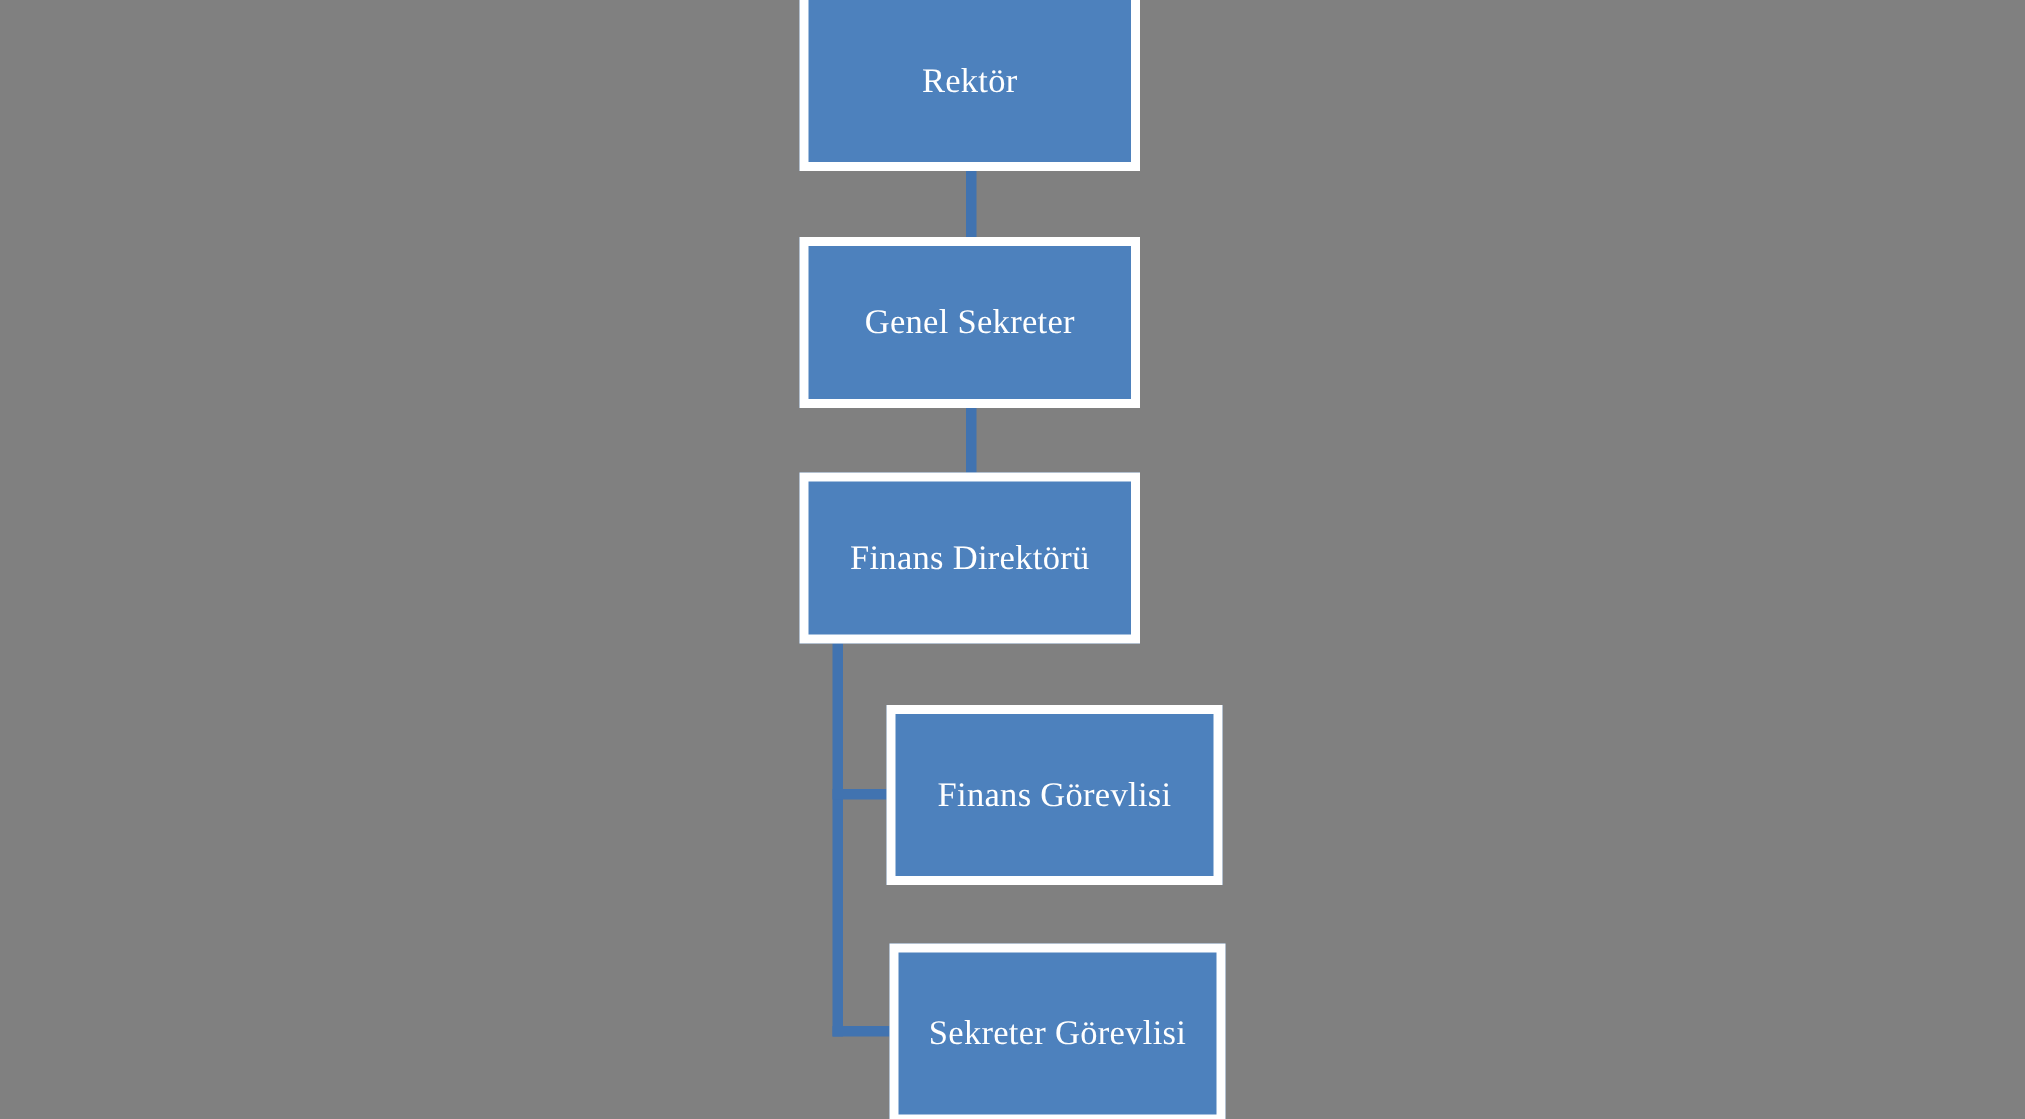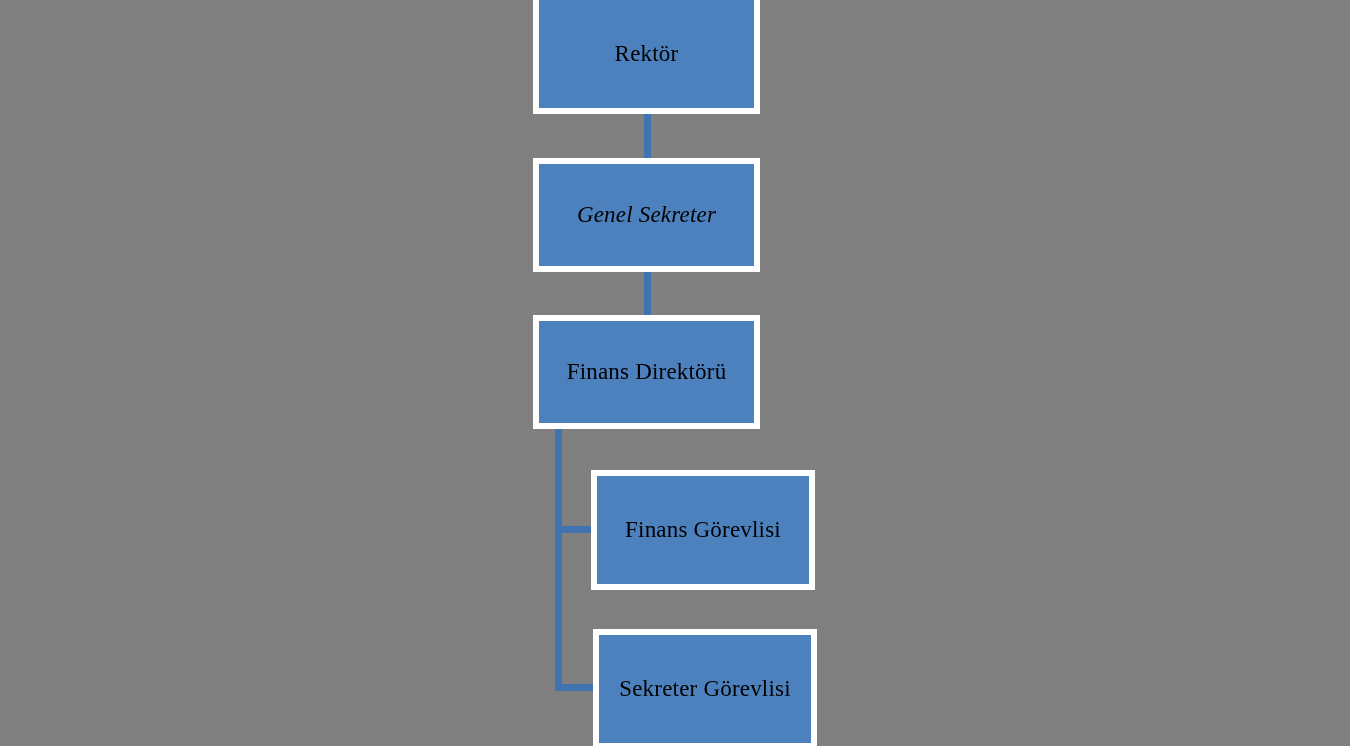--- a/index.html
+++ b/index.html
@@ -37,21 +37,21 @@
     z-index: 2;
     box-sizing: border-box;
     background: #4d81bd;
     border: 6px solid #ffffff;
     display: flex;
     align-items: center;
     justify-content: center;
     text-align: center;
   }
   .node-label {
-    color: #000000;
+    color: #ffffff;
     font-size: 23px;
     line-height: 1.15;
     letter-spacing: 0.2px;
     white-space: nowrap;
   }
 </style>
 </head>
 <body>
 
 <div id="canvas">
@@ -66,21 +66,21 @@
 
     <div class="line" style="left:555px; top:526px; width:42px; height:7px;"></div>
 
     <div class="line" style="left:555px; top:684px; width:44px; height:7px;"></div>
   </div>
 
   <div class="node" style="left:533px; top:-6px; width:227px; height:120px;">
     <span class="node-label">Rektör</span>
   </div>
 
-  <div class="node" style="left:533px; top:158px; width:227px; height:114px;font-style:italic;">
+  <div class="node" style="left:533px; top:158px; width:227px; height:114px;">
     <span class="node-label">Genel Sekreter</span>
   </div>
 
   <div class="node" style="left:591px; top:470px; width:224px; height:120px;">
     <span class="node-label">Finans Görevlisi</span>
   </div>
 
   <div class="node" style="left:533px; top:315px; width:227px; height:114px;">
     <span class="node-label">Finans Direktörü</span>
   </div>

